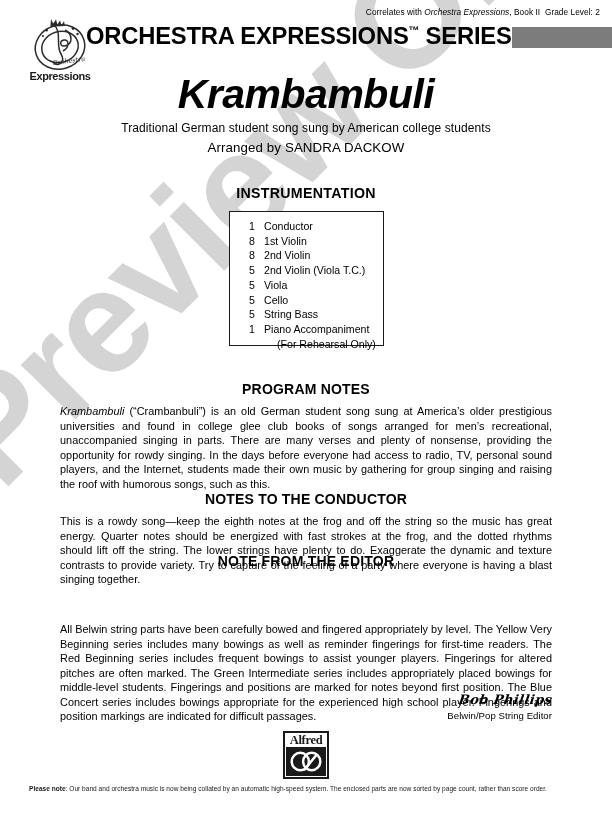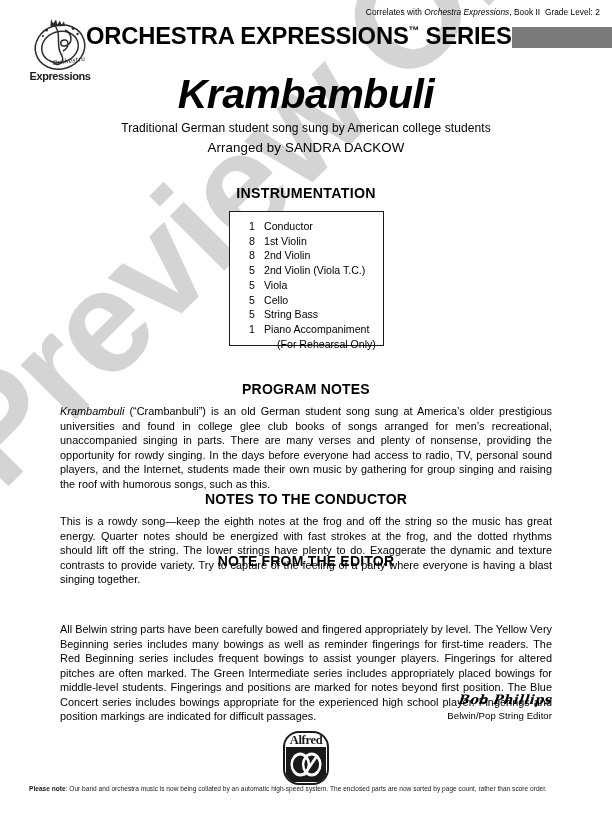--- a/index.html
+++ b/index.html
@@ -226,23 +226,23 @@
     font-size: 9.6px;
     letter-spacing: 0.05px;
   }
 
   
   #publisher-logo {
     position: absolute;
     left: 283px;
     top: 731px;
     width: 46px;
-    height: 54px;
+    height: 48px;
     border: 2.6px solid #1a1a1a;
-    border-radius: 16px;
+    border-radius: 0;
     box-sizing: border-box;
     background: #ffffff;
     overflow: hidden;
   }
   #publisher-name {
     position: absolute;
     left: 0; right: 0; top: 1px;
     text-align: center;
     font-family: "Liberation Serif", serif;
     font-weight: bold;

